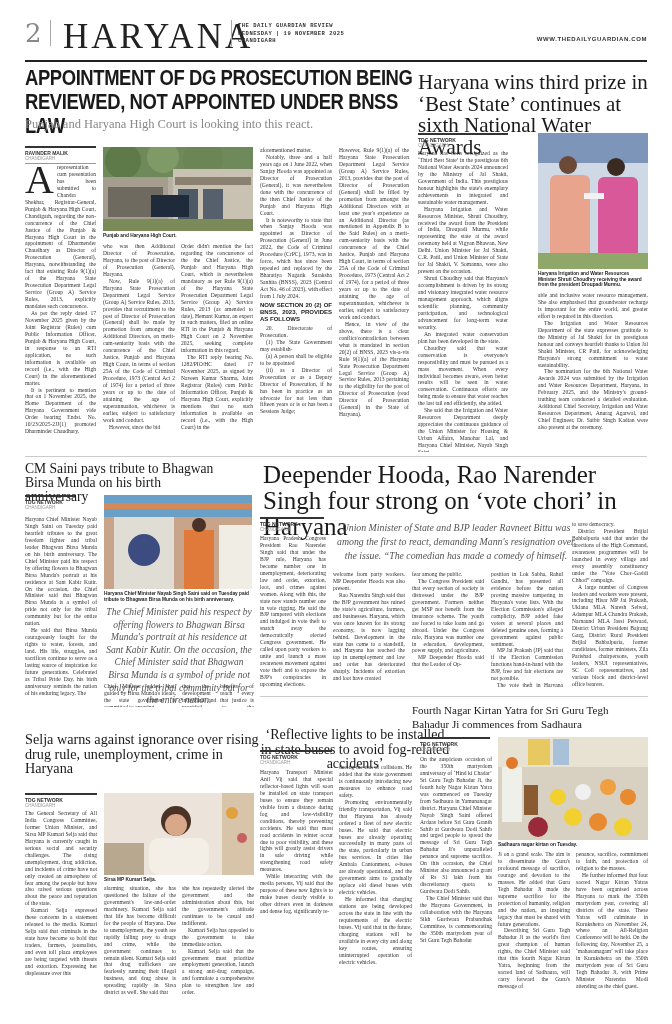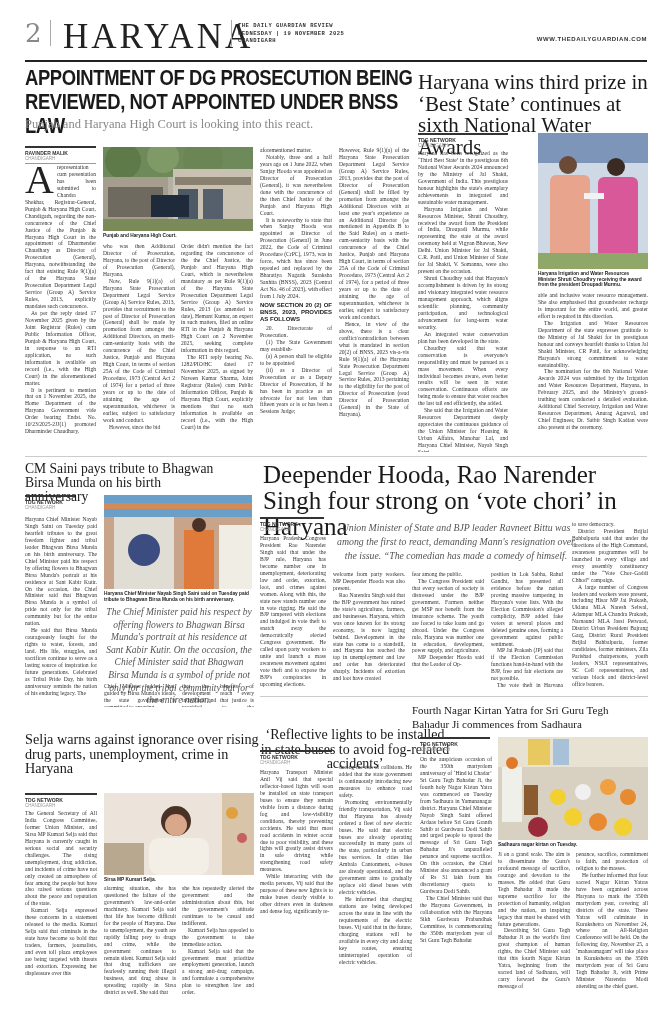--- a/index.html
+++ b/index.html
@@ -205,21 +205,21 @@
   <p class="first">position in Lok Sabha, Rahul Gandhi, has presented all evidence before the nation proving massive tampering in Haryana's voter lists. With the Election Commission's alleged complicity, BJP added fake voters at several places and deleted genuine ones, forming a government against public sentiment.</p>
   <p>MP Jai Prakash (JP) said that if the Election Commission functions hand-in-hand with the BJP, free and fair elections are not possible.</p>
   <p>The vote theft in Haryana has raised serious questions over the country's election system. Congress will fight</p>
 </div>
 <div class="col" style="left:572px;top:521px;width:76px;height:166px;">
   <p class="first">to save democracy.</p>
   <p>District President Brijlal Bahbalpuria said that under the directions of the High Command, awareness programmes will be launched in every village and every assembly constituency under the “Vote Chor–Gaddi Chhod” campaign.</p>
   <p>A large number of Congress leaders and workers were present, including Hisar MP Jai Prakash, Uklana MLA Naresh Selwal, Adampur MLA Chandra Prakash, Narnaund MLA Jassi Petwaad, District Urban President Bajrang Garg, District Rural President Brijlal Bahbalpuria, former candidates, former ministers, Zila Parishad chairpersons, youth leaders, NSUI representatives, SC Cell representatives, and various block and district-level office bearers.</p>
 </div>
 
-<div class="h-serif" style="left:25px;top:732px;width:235px;font-size:14.2px;line-height:14.5px;">Selja warns against ignorance over rising drug parts, unemployment, crime in Haryana</div>
+<div class="h-serif" style="left:25px;top:732px;width:235px;font-size:14.2px;line-height:14.5px;">Selja warns against ignorance over rising drug rule, unemployment, crime in Haryana</div>
 <div class="byline" style="left:25px;top:793px;width:72px;">
   <div class="rule"></div>
   <div class="name">TDG NETWORK</div>
   <div class="place">CHANDIGARH</div>
 </div>
 <div class="col" style="left:25px;top:810px;width:72px;height:206px;">
   <p class="first">The General Secretary of All India Congress Committee, former Union Minister, and Sirsa MP Kumari Selja said that Haryana is currently caught in serious social and security challenges. The rising unemployment, drug addiction, and incidents of crime have not only created an atmosphere of fear among the people but have also raised serious questions about the peace and reputation of the state.</p>
   <p>Kumari Selja expressed these concerns in a statement released to the media. Kumari Selja said that criminals in the state have become so bold that traders, farmers, journalists, and even toll plaza employees are being targeted with threats and extortion. Expressing her displeasure over this</p>
 </div>
 <div class="photo" style="left:104px;top:793px;width:150px;height:82px;">

